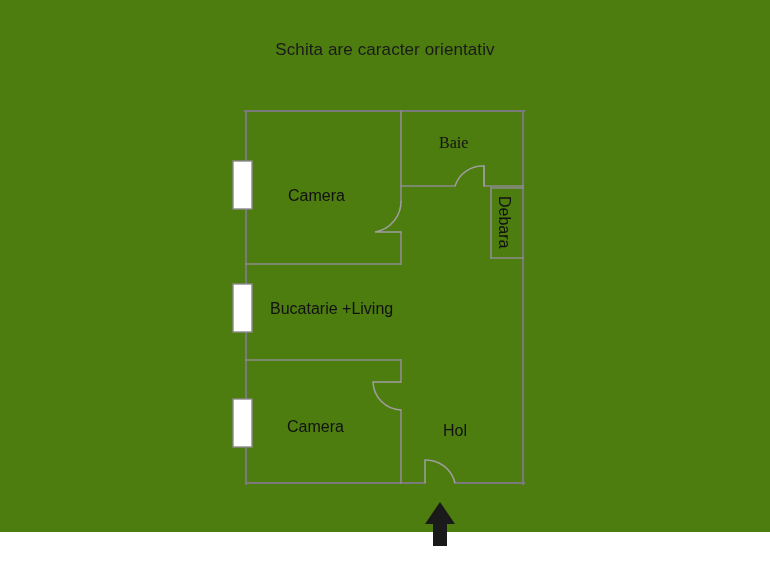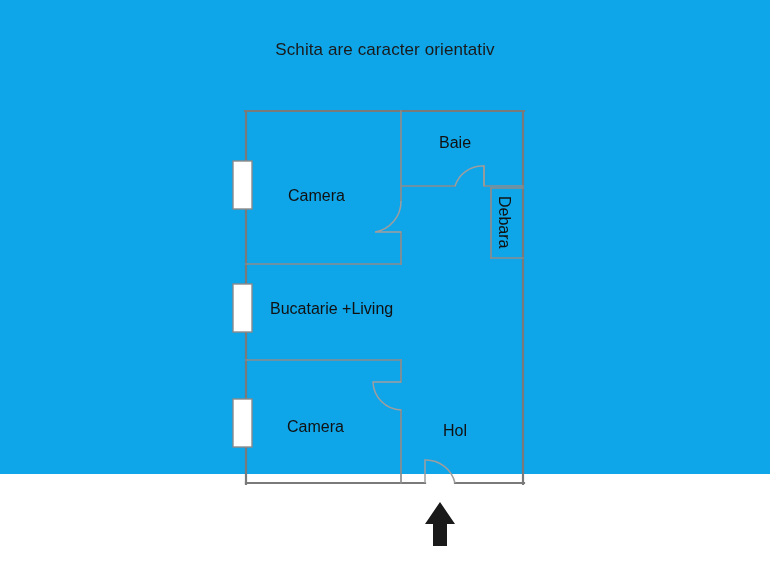--- a/index.html
+++ b/index.html
@@ -12,22 +12,22 @@
     height: 578px;
     position: relative;
     font-family: "Liberation Sans", sans-serif;
     overflow: hidden;
   }
 
   #page-root {
     position: absolute;
     left: 0; top: 0;
     width: 770px;
-    height: 474px;
-    background: #0ea5e9;
+    height: 532px;
+    background: #4d7c0f;
   }
 
   
   #plan-title {
     position: absolute;
     left: 0;
     top: 40px;
     width: 770px;
     text-align: center;
     font-size: 17px;
@@ -53,21 +53,21 @@
     color: #111111;
     white-space: nowrap;
     line-height: 1;
   }
   .room-label.rotated {
     transform-origin: left top;
     transform: rotate(90deg);
   }
 
   #label-camera-top  { left: 288px; top: 188px; }
-  #label-baie        { left: 439px; top: 135px; }
+  #label-baie        { left: 439px; top: 135px; font-family: Liberation Serif, serif; }
   #label-debara      { left: 512px; top: 196px; }
   #label-bucatarie   { left: 270px; top: 301px; text-align: center; }
   #label-camera-bot  { left: 287px; top: 419px; }
   #label-hol         { left: 443px; top: 423px; }
 </style>
 </head>
 <body>
 
 <div id="page-root">
 

